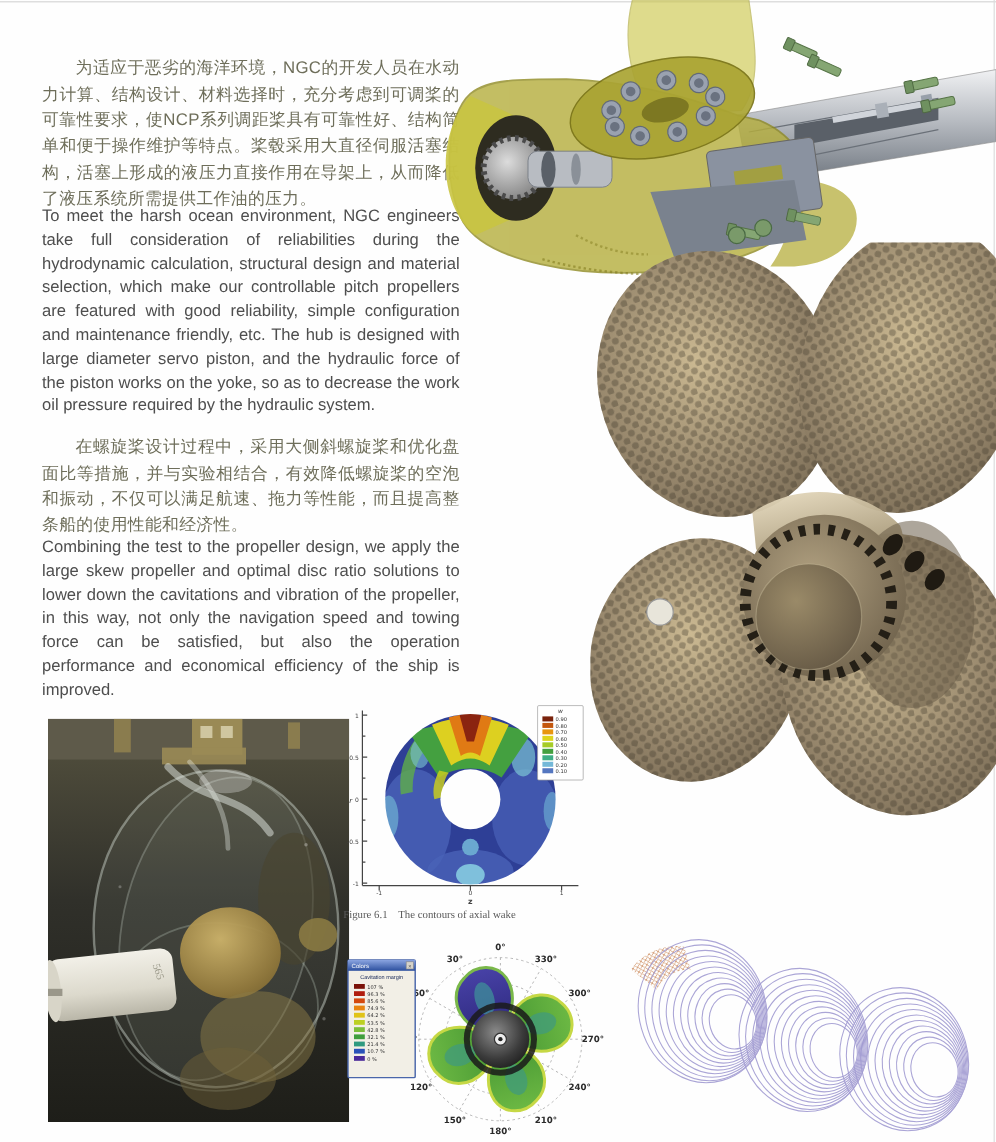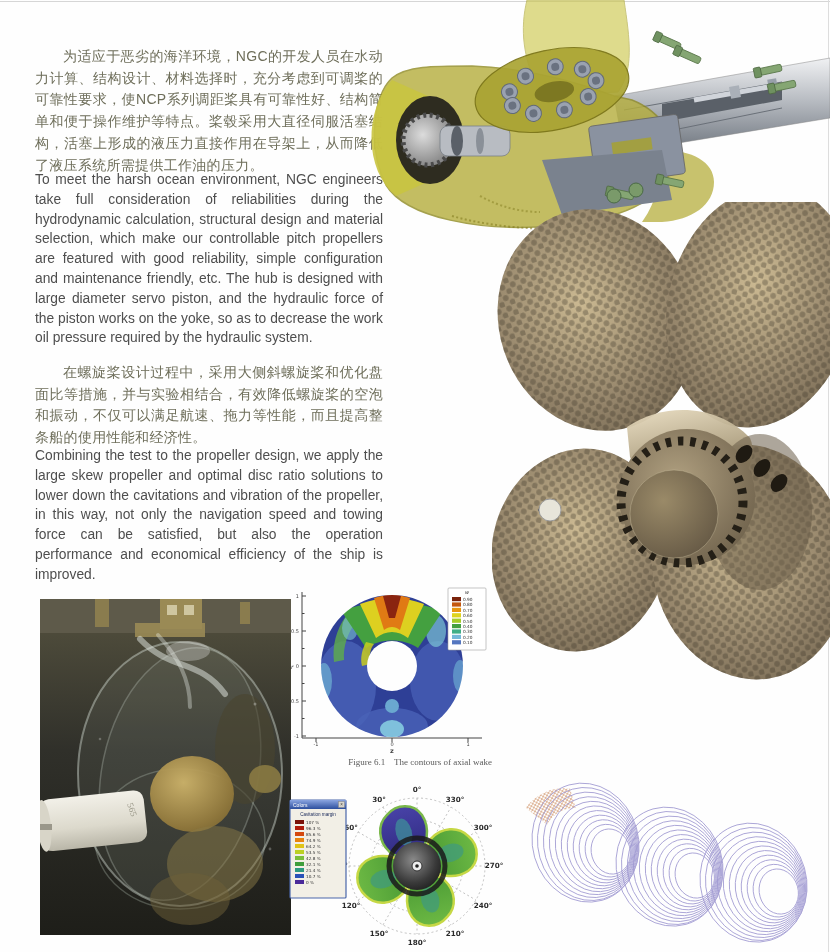--- a/index.html
+++ b/index.html
@@ -11,21 +11,21 @@
   .p-cn{font-family:"Liberation Sans",sans-serif;color:#6e6e5a;font-size:14px;line-height:21.7px;
         text-align:justify;text-indent:2em;letter-spacing:0.3px;}
   .p-en{font-family:Liberation Sans, sans-serif;color:#4e4e4e;font-size:13.8px;line-height:19.8px;
         text-align:justify;}
   .p1{top:46px;} .p2{top:170px;} .p3{top:362px;} .p4{top:446px;}
   .fig{position:absolute;}
   .fig-cad{left:362px;top:0;width:468px;height:232px;}
   .fig-prop{left:492px;top:202px;width:338px;height:520px;}
   .fig-tunnel{left:40px;top:599px;width:251px;height:336px;}
   .fig-wake{left:286px;top:586px;width:206px;height:168px;}
-  .fig-caption{left:286px;top:757px;width:206px;text-align:right;
+  .fig-caption{left:286px;top:757px;width:206px;text-align:left;
         font-family:"Liberation Serif",serif;font-size:9px;color:#5a5a5a;white-space:pre;}
   .fig-polar{left:288px;top:778px;width:217px;height:174px;}
   .fig-wire{left:506px;top:766px;width:324px;height:186px;}
   svg{display:block;}
   .axis-txt{font-family:"DejaVu Sans",sans-serif;fill:#444;}
   .tiny-txt{font-family:"DejaVu Sans",sans-serif;fill:#333;}
 </style>
 </head>
 <body>
 

